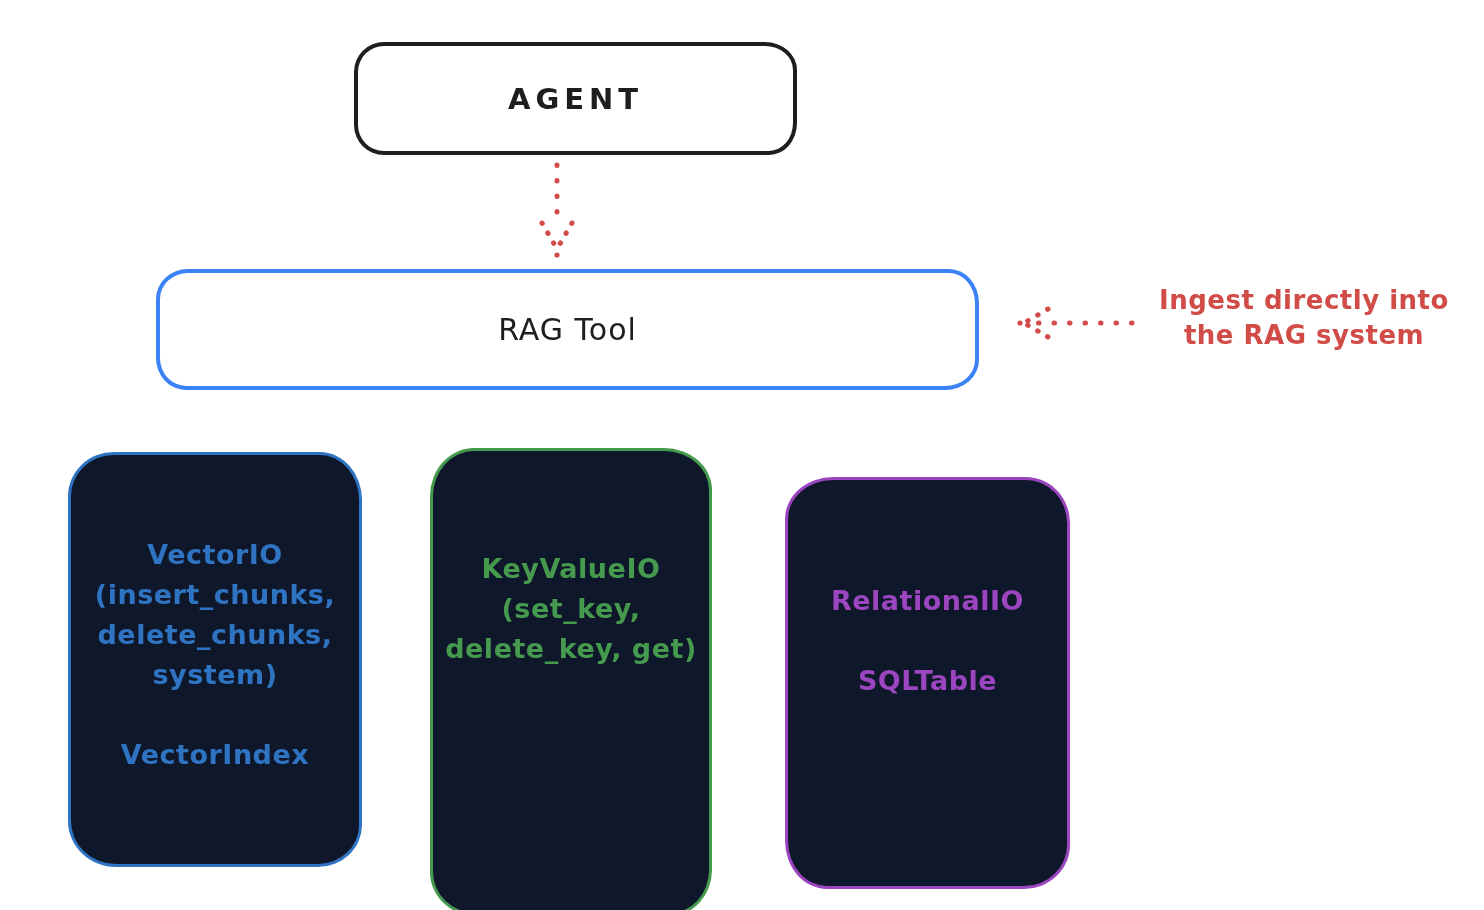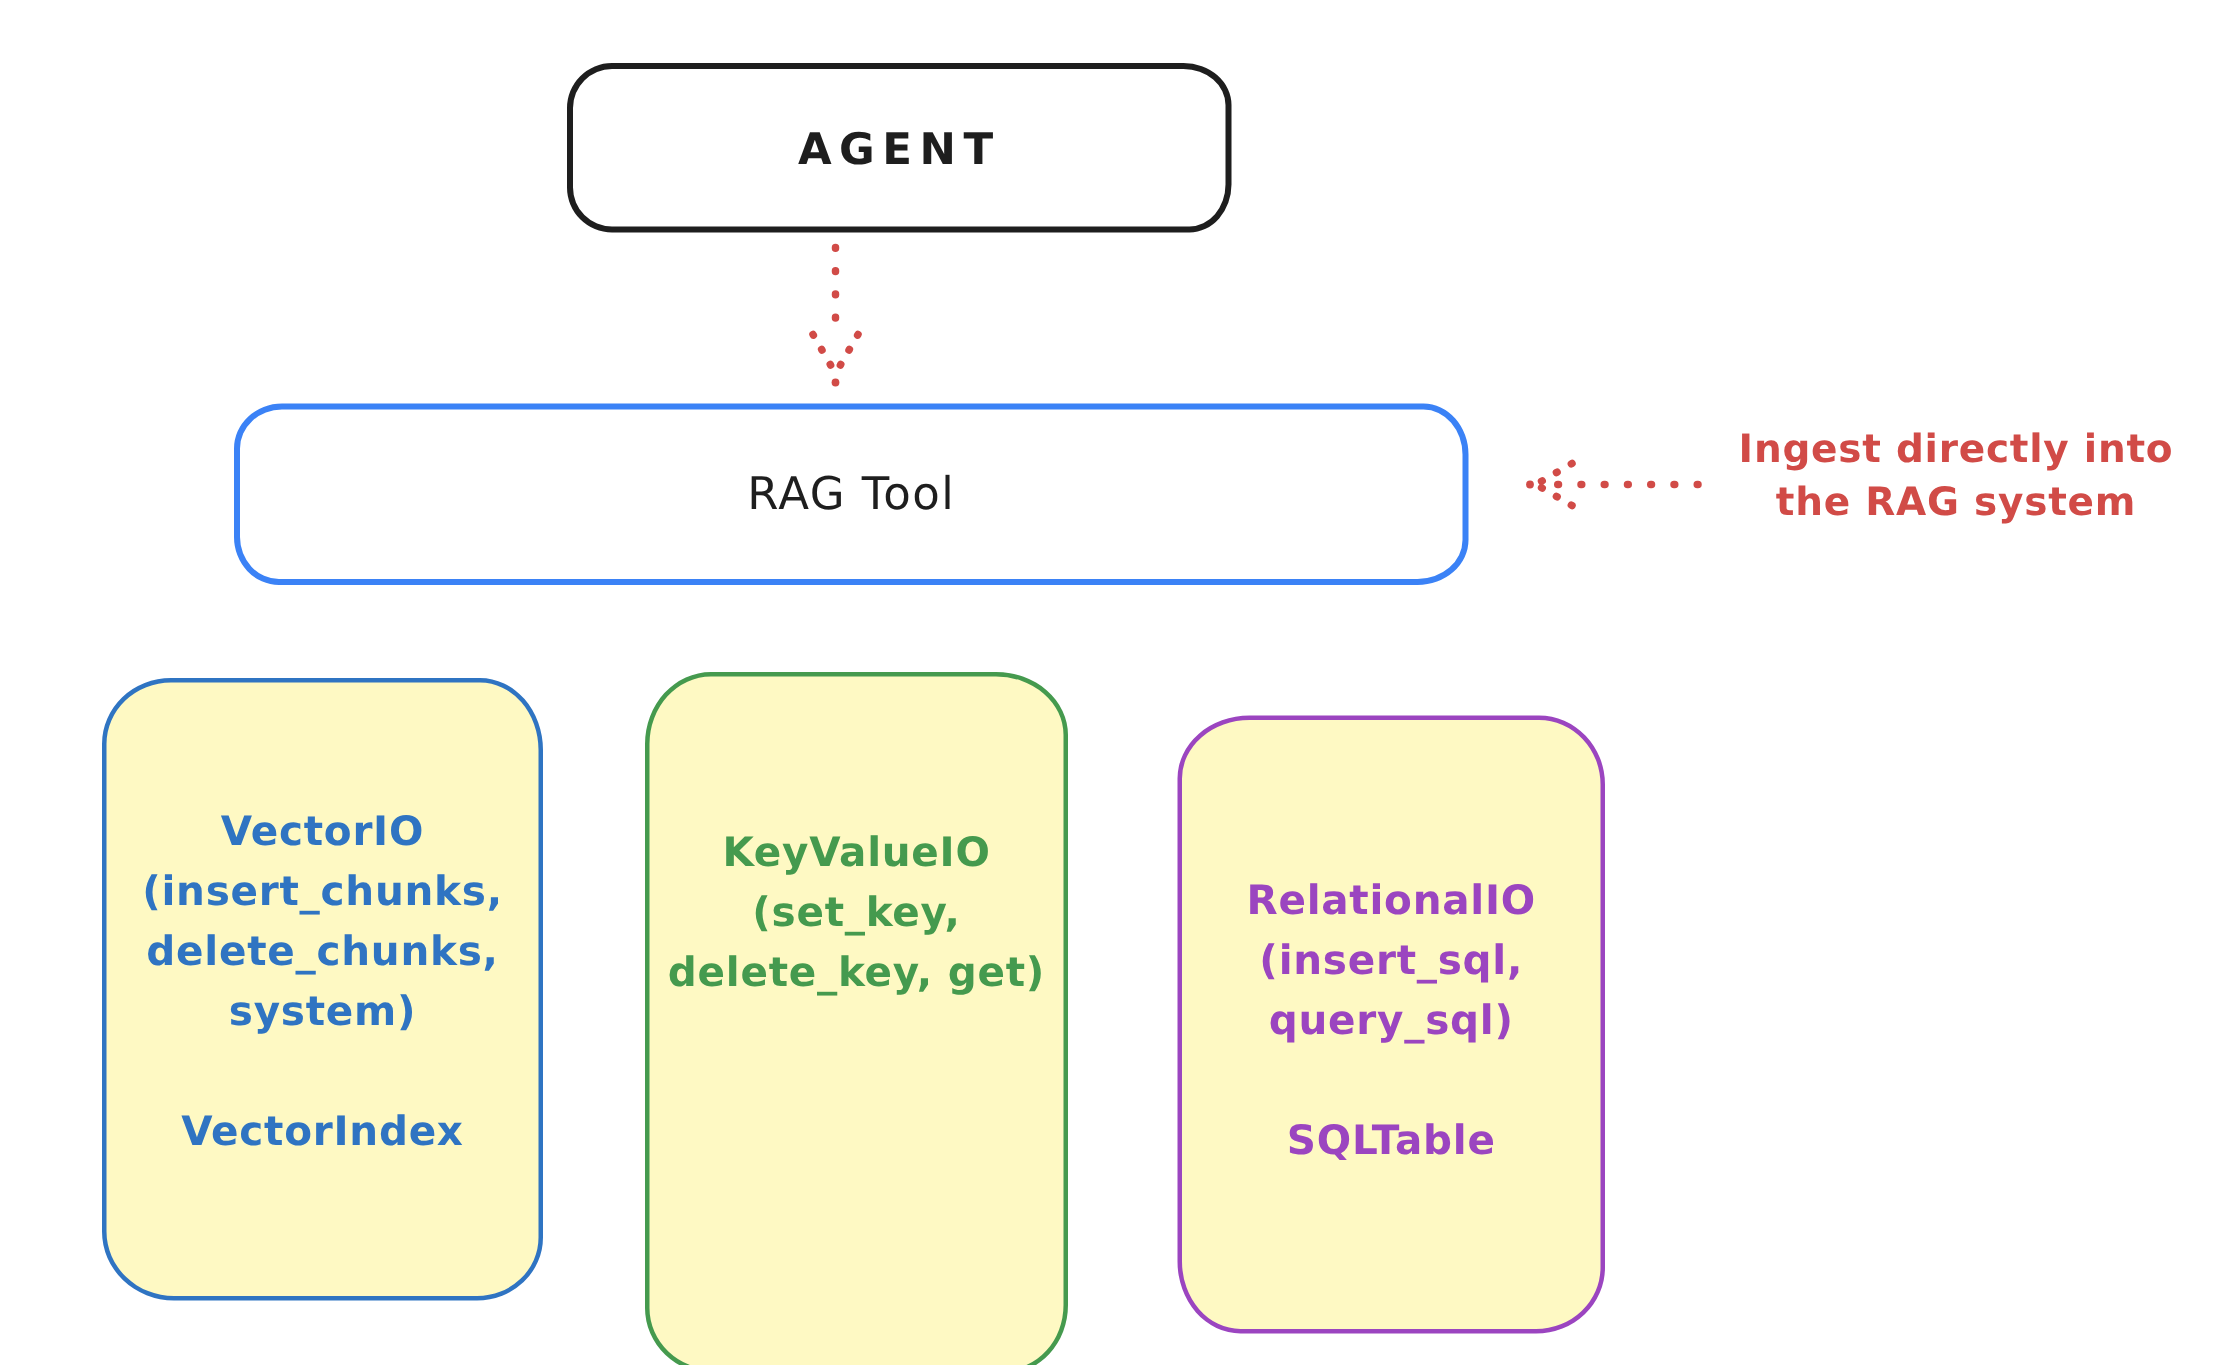--- a/index.html
+++ b/index.html
@@ -21,21 +21,20 @@
     box-sizing: border-box;
     display: flex;
     align-items: center;
     justify-content: center;
     color: #1e1e1e;
   }
   .node-agent {
     left: 354px; top: 42px; width: 443px; height: 113px;
     border: 4px solid #1e1e1e;
     border-radius: 30px 32px 28px 30px / 30px 28px 32px 30px;
-    margin-left: 24px;
   }
   .node-agent .label {
     font-size: 29px;
     font-weight: bold;
     letter-spacing: 5px;
   }
   .node-rag {
     left: 156px; top: 269px; width: 823px; height: 121px;
     border: 4px solid #3b82f6;
     border-radius: 32px 30px 34px 30px / 30px 34px 30px 32px;
@@ -53,21 +52,21 @@
     color: #d14b47;
     font-size: 26px;
     font-weight: bold;
     line-height: 35px;
     text-align: center;
     white-space: pre-line;
     letter-spacing: 0.5px;
   }
   .storage-box {
     position: absolute;
-    background: #fef9c3;
+    background: #0f172a;
     box-sizing: border-box;
     text-align: center;
     font-weight: bold;
     font-size: 27px;
     line-height: 40px;
     letter-spacing: 0.5px;
   }
   .storage-box .methods {
     white-space: pre-line;
   }
@@ -136,18 +135,16 @@
   </div>
 
   <div class="storage-box box-keyvalue">
     <div class="io-label">KeyValueIO</div>
     <div class="methods">(set_key,
 delete_key, get)</div>
   </div>
 
   <div class="storage-box box-relational">
     <div class="io-label">RelationalIO</div>
-    <div class="methods">(insert_sql,
-query_sql)</div>
     <div class="index-label">SQLTable</div>
   </div>
 
 </div>
 
 </body></html>

